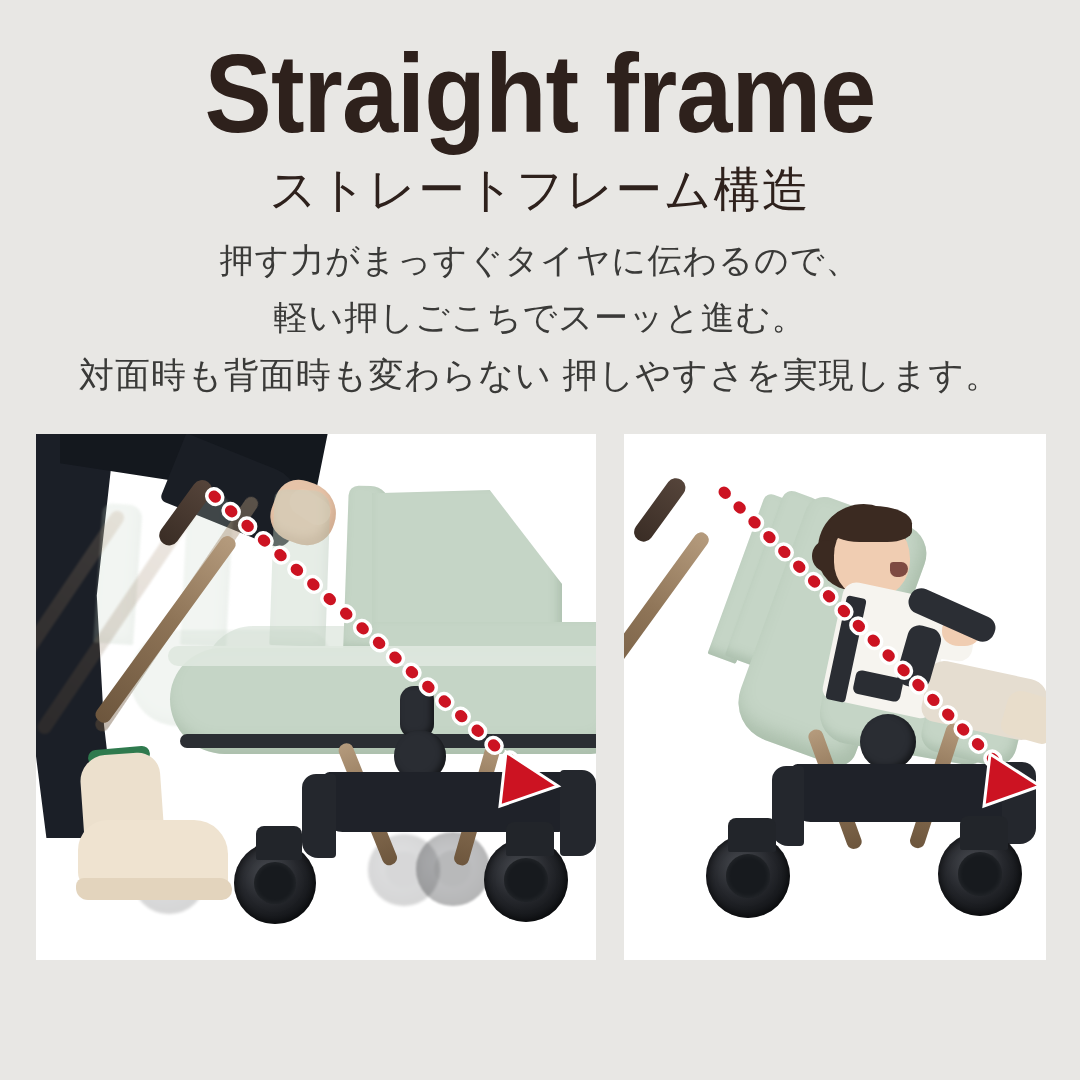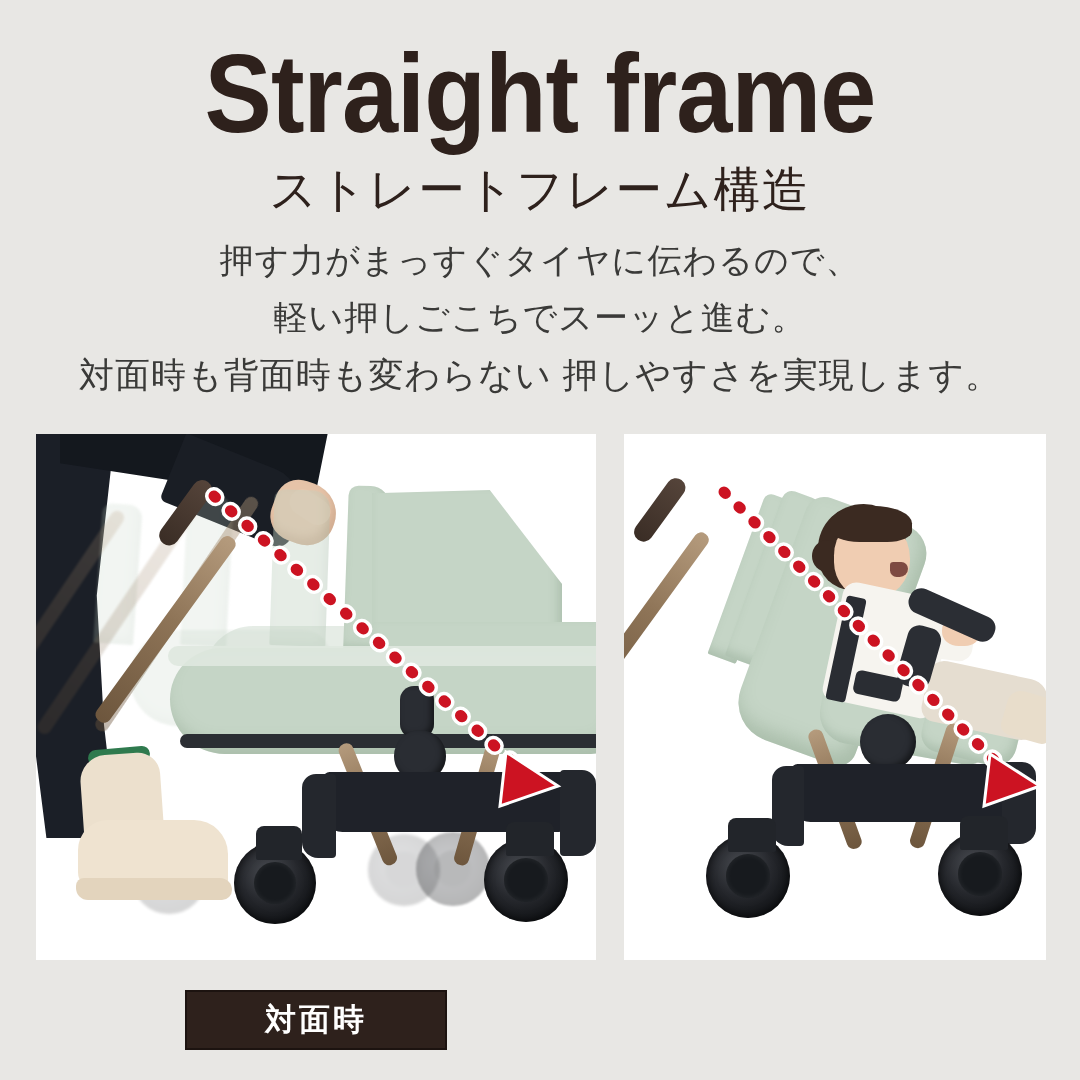--- a/index.html
+++ b/index.html
@@ -454,16 +454,15 @@
         <g>
           <line x1="100" y1="58" x2="382" y2="338" stroke="#ffffff" stroke-width="18" stroke-linecap="round" stroke-dasharray="2 19"></line>
           <line x1="100" y1="58" x2="382" y2="338" stroke="#cc1322" stroke-width="11" stroke-linecap="round" stroke-dasharray="2 19"></line>
           <polygon points="366,320 416,352 360,372" fill="#cc1322" stroke="#ffffff" stroke-width="3"></polygon>
         </g>
       </svg>
 
     </div>
   </div>
 
-  <div class="caption-bar left">対面時</div>
 
 
 </div>
 
 </body></html>

